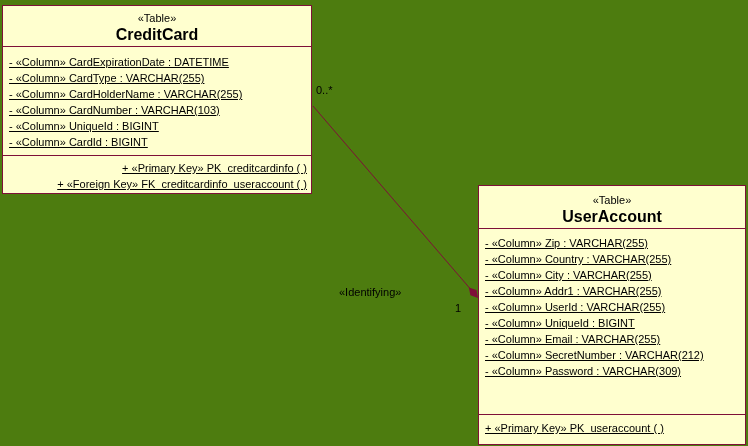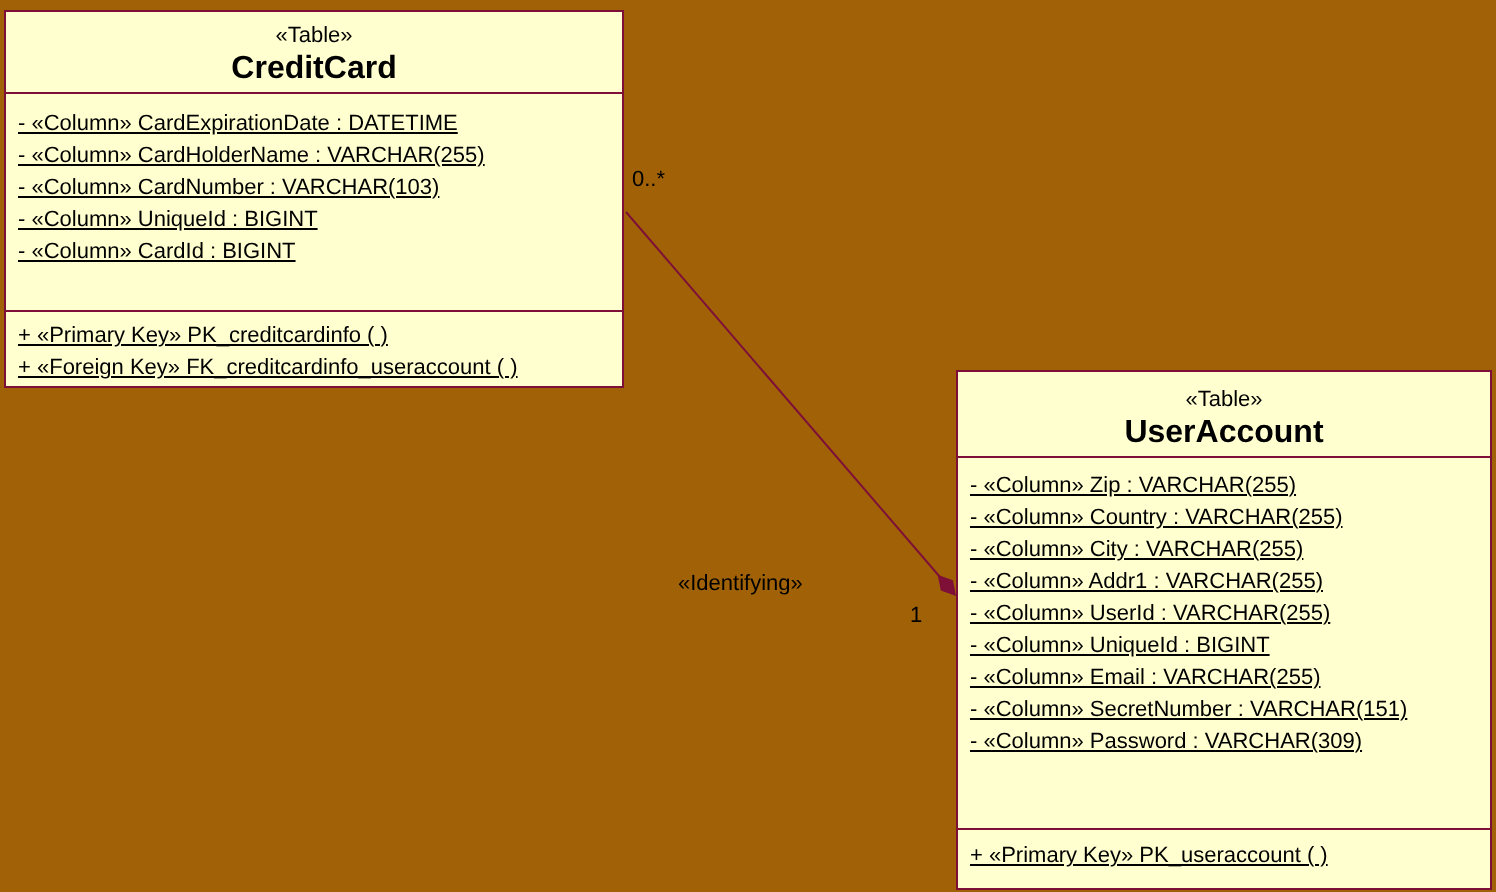--- a/index.html
+++ b/index.html
@@ -5,21 +5,21 @@
   html, body {
     margin: 0;
     padding: 0;
     background: #ffffff;
     font-family: "Liberation Sans", sans-serif;
   }
   #canvas {
     position: relative;
     width: 748px;
     height: 446px;
-    background: #a16207;
+    background: #4d7c0f;
     overflow: hidden;
   }
   .uml-table {
     position: absolute;
     background: #FFFFCF;
     border: 1px solid #7E1038;
     box-sizing: border-box;
     color: #000000;
   }
   #credit-card-table { left: 2px;  top: 5px;   width: 310px; }
@@ -38,21 +38,21 @@
     font-size: 11px;
     line-height: 16px;
     padding: 5px 4px 0 6px;
     box-sizing: border-box;
     white-space: nowrap;
     overflow: hidden;
     text-decoration: underline;
   }
   .columns-compartment { border-bottom: 1px solid #7E1038; }
   #credit-card-table .columns-compartment  { height: 109px; padding-top: 7px; }
-  #credit-card-table .keys-compartment     { height: 37px;  padding-top: 4px; }
+  #credit-card-table .keys-compartment     { height: 37px;  padding-top: 4px; text-align: right; }
   #user-account-table .columns-compartment { height: 186px; padding-top: 6px; }
   #user-account-table .keys-compartment    { height: 29px;  padding-top: 5px; }
   .row { height: 16px; }
   #connector-svg {
     position: absolute;
     left: 0; top: 0;
     width: 748px; height: 446px;
     pointer-events: none;
   }
   .edge-label {
@@ -75,20 +75,21 @@
     <polygon points="478,298 470.4,295.3 468.8,287.4 476.5,290.1" fill="#7E1038"></polygon>
   </svg>
 
   <div class="uml-table" id="credit-card-table">
     <div class="tbl-header">
       <div class="stereotype">«Table»</div>
       <div class="tbl-name">CreditCard</div>
     </div>
     <div class="compartment columns-compartment">
         <div class="row">- «Column» CardExpirationDate : DATETIME</div>
+        <div class="row">- «Column» CardType : VARCHAR(255)</div>
         <div class="row">- «Column» CardHolderName : VARCHAR(255)</div>
         <div class="row">- «Column» CardNumber : VARCHAR(103)</div>
         <div class="row">- «Column» UniqueId : BIGINT</div>
         <div class="row">- «Column» CardId : BIGINT</div>
       </div>
     <div class="compartment keys-compartment">
         <div class="row">+ «Primary Key» PK_creditcardinfo ( )</div>
         <div class="row">+ «Foreign Key» FK_creditcardinfo_useraccount ( )</div>
       </div>
   </div>
@@ -99,21 +100,21 @@
       <div class="tbl-name">UserAccount</div>
     </div>
     <div class="compartment columns-compartment">
         <div class="row">- «Column» Zip : VARCHAR(255)</div>
         <div class="row">- «Column» Country : VARCHAR(255)</div>
         <div class="row">- «Column» City : VARCHAR(255)</div>
         <div class="row">- «Column» Addr1 : VARCHAR(255)</div>
         <div class="row">- «Column» UserId : VARCHAR(255)</div>
         <div class="row">- «Column» UniqueId : BIGINT</div>
         <div class="row">- «Column» Email : VARCHAR(255)</div>
-        <div class="row">- «Column» SecretNumber : VARCHAR(151)</div>
+        <div class="row">- «Column» SecretNumber : VARCHAR(212)</div>
         <div class="row">- «Column» Password : VARCHAR(309)</div>
       </div>
     <div class="compartment keys-compartment">
         <div class="row">+ «Primary Key» PK_useraccount ( )</div>
       </div>
   </div>
 
   <div class="edge-label" id="label-mult-source">0..*</div>
   <div class="edge-label" id="label-identifying">«Identifying»</div>
   <div class="edge-label" id="label-mult-target">1</div>

